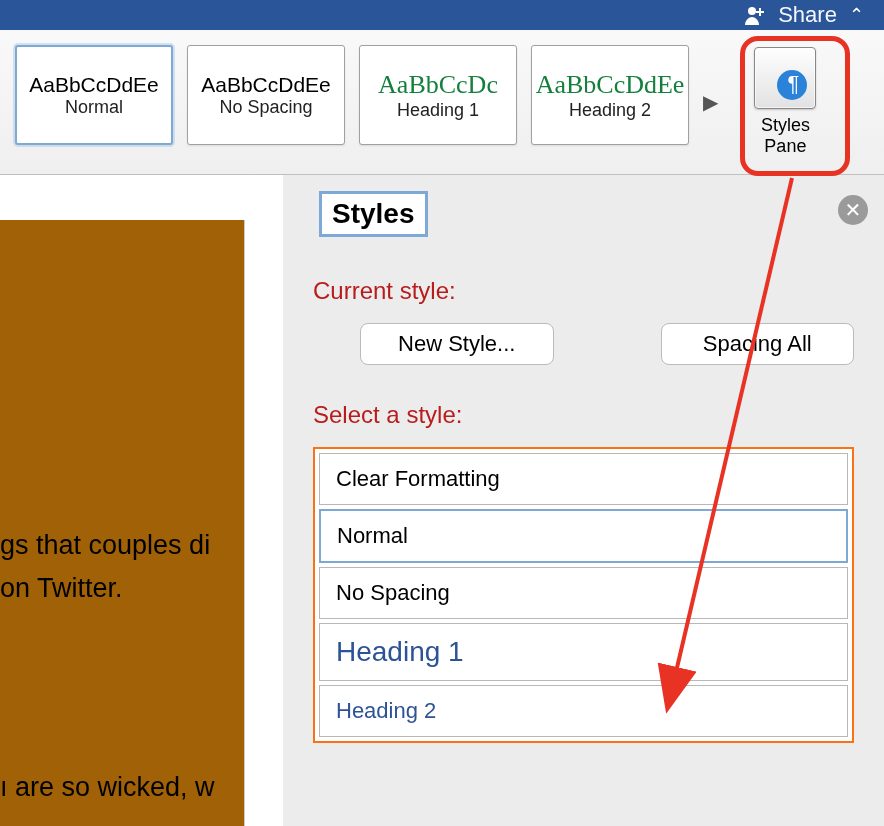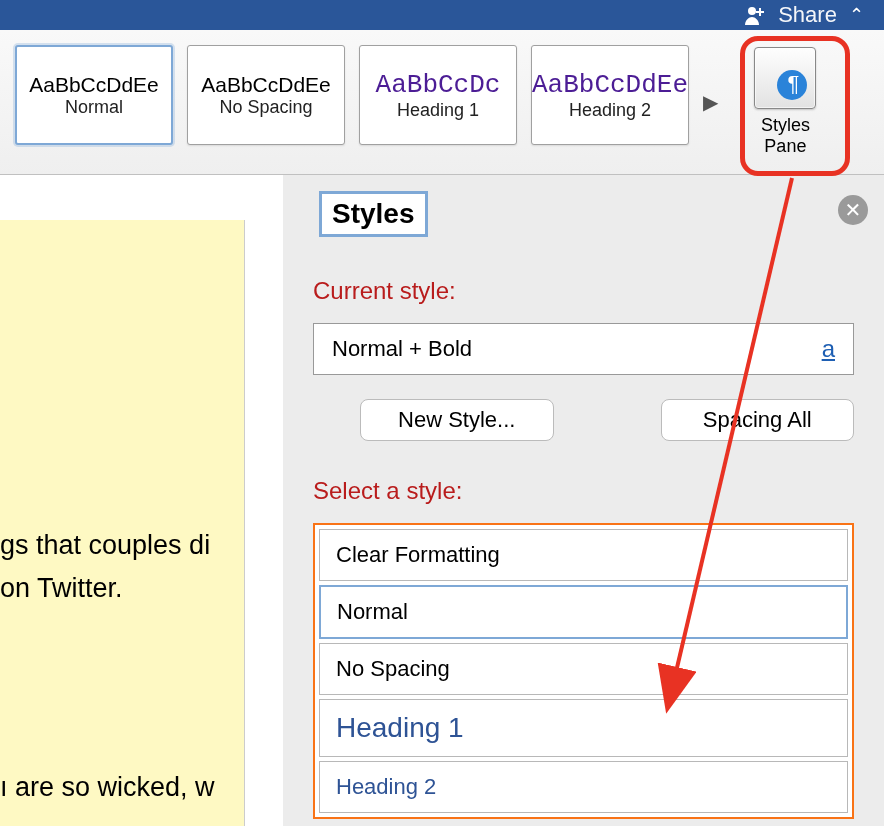--- a/index.html
+++ b/index.html
@@ -43,21 +43,21 @@
       justify-content: center;
       cursor: pointer;
       box-shadow: 0 1px 2px rgba(0,0,0,0.1);
     }
     .style-preview.selected {
       border: 2.5px solid #7ea8d6;
       box-shadow: 0 0 0 2px rgba(126,168,214,0.3);
     }
     .style-sample { font-size: 21px; }
     .style-sample.normal { color: #000; }
-    .style-sample.heading { color: #4c1d95; font-size: 26px; font-family: Liberation Mono, monospace; }
+    .style-sample.heading { color: #15803d; font-size: 26px; font-family: Liberation Serif, serif; }
     .style-name { font-size: 18px; color: #222; }
     
     .ribbon-arrow {
       align-self: center;
       color: #555;
       font-size: 20px;
       cursor: pointer;
       margin-top: -15px;
     }
     
@@ -107,21 +107,21 @@
       border-radius: 18px;
       pointer-events: none;
       z-index: 50;
     }
     
     .doc-area {
       position: absolute;
       left: 0; top: 220px;
       width: 245px;
       height: 606px;
-      background: #fef9c3;
+      background: #a16207;
       border-right: 1px solid #ccc;
       padding: 310px 0 0 0;
       font-size: 27px;
       color: #000;
     }
     .doc-line { white-space: nowrap; }
     .doc-line.sp1 { margin-bottom: 12px; }
     .doc-area .block2 { margin-top: 168px; }
     
     .styles-panel {
@@ -275,24 +275,20 @@
   <div class="block2">
     <div class="doc-line">ı are so wicked, w</div>
   </div>
 </div>
 
 <div class="styles-panel">
   <div class="close-circle">✕</div>
   <span class="panel-title">Styles</span>
   
   <div class="section-label">Current style:</div>
-  <div class="current-style-box">
-    <span>Normal + Bold</span>
-    <span class="dropdown-a">a</span>
-  </div>
   
   <div class="btn-row">
     <button class="panel-btn">New Style...</button>
     <button class="panel-btn">Spacing All</button>
   </div>
   
   <div class="section-label">Select a style:</div>
   
   <div class="style-list" id="style-list">
       <div class="style-item ">Clear Formatting</div>

